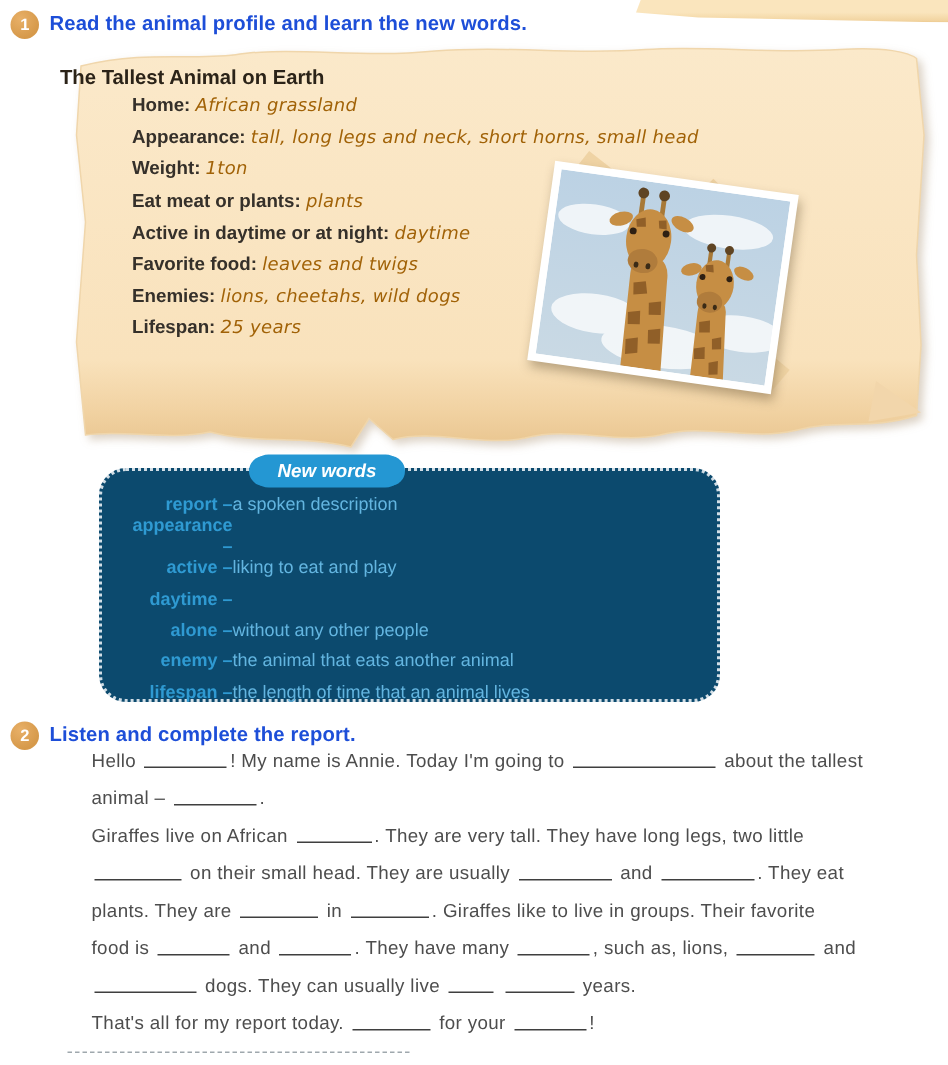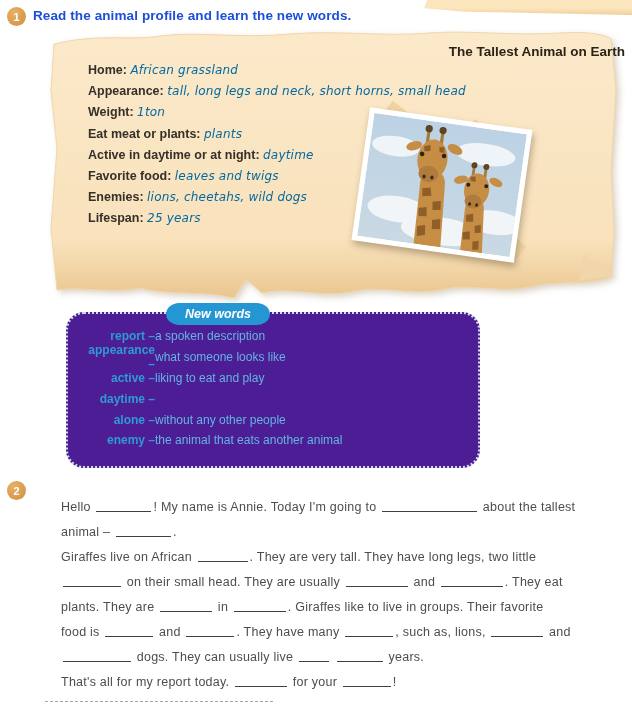--- a/index.html
+++ b/index.html
@@ -13,36 +13,36 @@
   .sec-title { position:absolute; font-size:13.5px; font-weight:bold; color:#1d4ed8; letter-spacing:0.1px; }
 
   
   .top-wedge { position:absolute; left:424px; top:0; width:208px; height:15px;
     background:linear-gradient(to bottom, #fae5bd 55%, #f2d5a2 90%, #ecc98f 100%);
     clip-path:polygon(0 55%, 1.5% 0, 100% 0, 100% 100%, 20% 78%); }
 
   
   .parchment { position:absolute; left:40px; top:28px; width:585px; height:278px; }
   .parchment svg { position:absolute; left:0; top:0; filter:drop-shadow(3px 3px 3px rgba(130,95,45,.28)); }
-  .profile-title { position:absolute; left:0; top:16px; width:100%; text-align:right;
+  .profile-title { position:absolute; left:0; top:16px; width:100%; text-align:left;
     font-size:13.5px; font-weight:bold; color:#2b2318; }
   .profile-rows { position:absolute; left:48px; top:35px; }
   .profile-row { height:21.2px; font-size:12.5px; white-space:nowrap; }
   .profile-label { font-weight:bold; color:#35302a; }
-  .profile-value { font-family:"DejaVu Sans", sans-serif; font-style:italic; color:#0369a1; font-size:12px; letter-spacing:0.2px; }
+  .profile-value { font-family:"DejaVu Sans", sans-serif; font-style:italic; color:#a16207; font-size:12px; letter-spacing:0.2px; }
 
   
   .tape { position:absolute; background:#eed2a2; opacity:0.95; }
   .photo { position:absolute; left:360px; top:118px; width:164px; height:134px; background:#fff;
     padding:5px; transform:rotate(8deg); box-shadow:2px 4px 7px rgba(90,70,40,.4); }
   .photo svg { display:block; }
 
   
   .nw-box { position:absolute; left:66px; top:312px; width:414px; height:156px;
-    border:2px dotted #d2dee6; border-radius:18px; background:#4c1d95; }
+    border:2px dotted #d2dee6; border-radius:18px; background:#0c4a6e; }
   .nw-badge { position:absolute; left:100px; top:-11px; height:22px; padding:0 17px;
     background:#2497d3; border-radius:11px; color:#fff; font-weight:bold; font-style:italic;
     font-size:12.5px; display:flex; align-items:center;
     box-shadow:-3px 0 0 -1px #2497d3, 3px 0 0 -1px #2497d3; }
   .nw-list { position:absolute; left:17px; top:12px; }
   .nw-row { display:flex; height:20.8px; font-size:12px; align-items:center; }
   .nw-word { width:70px; font-weight:bold; color:#2f9ad2;text-align:right; }
   .nw-def { color:#63b5e0; }
 
   
@@ -173,43 +173,47 @@
 
   <div class="nw-box">
     <div class="nw-badge">New words</div>
     <div class="nw-list">
       <div class="nw-row">
           <span class="nw-word">report –</span>
           <span class="nw-def">a spoken description</span>
         </div>
       <div class="nw-row">
           <span class="nw-word">appearance –</span>
-          <span class="nw-def">what someone looks like</span>
         </div>
       <div class="nw-row">
           <span class="nw-word">active –</span>
           <span class="nw-def">liking to eat and play</span>
         </div>
       <div class="nw-row">
           <span class="nw-word">daytime –</span>
         </div>
       <div class="nw-row">
           <span class="nw-word">alone –</span>
           <span class="nw-def">without any other people</span>
         </div>
       <div class="nw-row">
           <span class="nw-word">enemy –</span>
           <span class="nw-def">the animal that eats another animal</span>
         </div>
+      <div class="nw-row">
+          <span class="nw-word">lifespan –</span>
+          <span class="nw-def">the length of time that an animal lives</span>
+        </div>
     </div>
   </div>
 
   <div class="sec-circle" style="left:7px; top:481px;">
     <span>2</span>
   </div>
+  <div class="sec-title" style="left:33px; top:482px;">Listen and complete the report.</div>
 
   <div class="report">
     <div class="rline">
       <span>Hello </span><span class="blank b55"></span><span>! My name is Annie. Today I'm going to </span><span class="blank b95"></span><span> about the tallest</span>
     </div>
     <div class="rline">
       <span>animal – </span><span class="blank b55"></span><span>.</span>
     </div>
     <div class="rline">
       <span>Giraffes live on African </span><span class="blank b50"></span><span>. They are very tall. They have long legs, two little</span>

